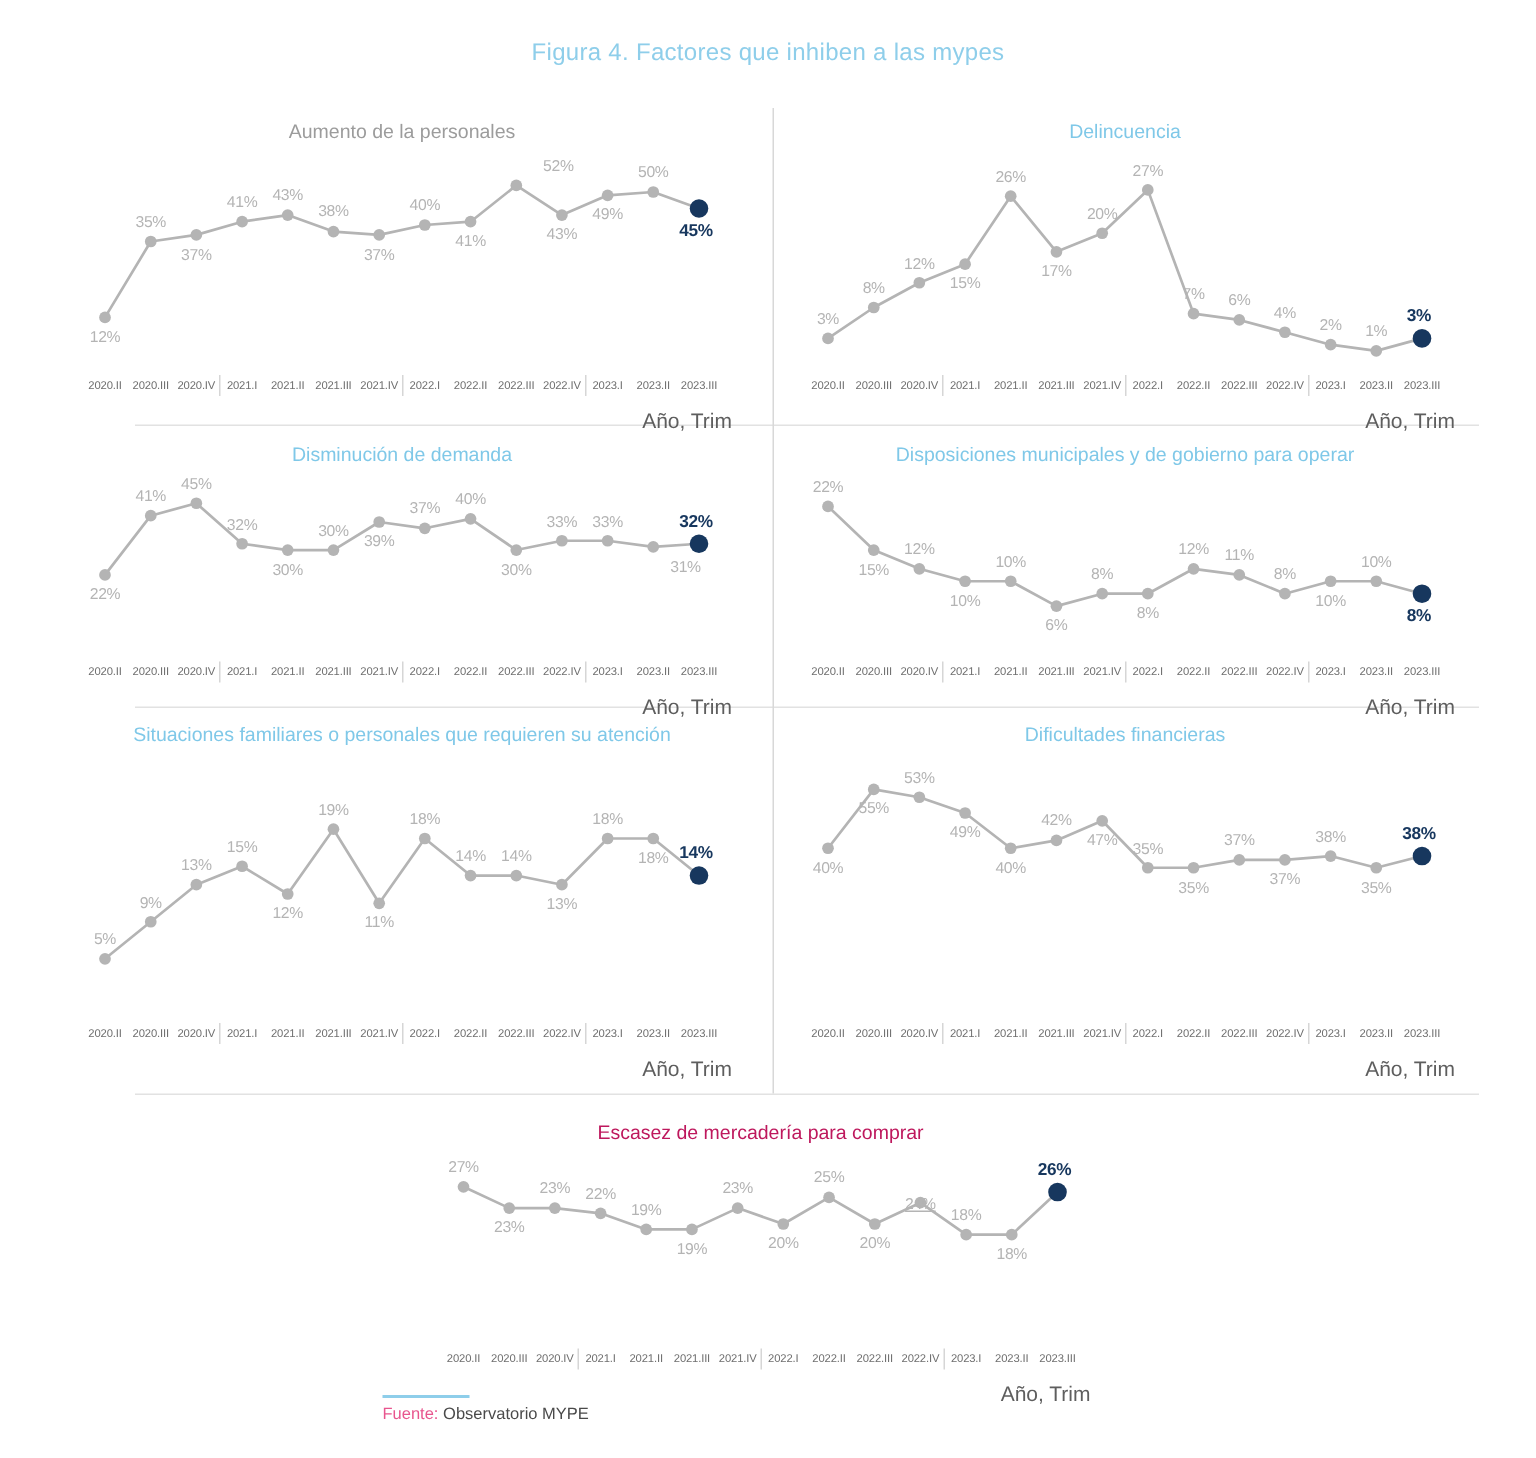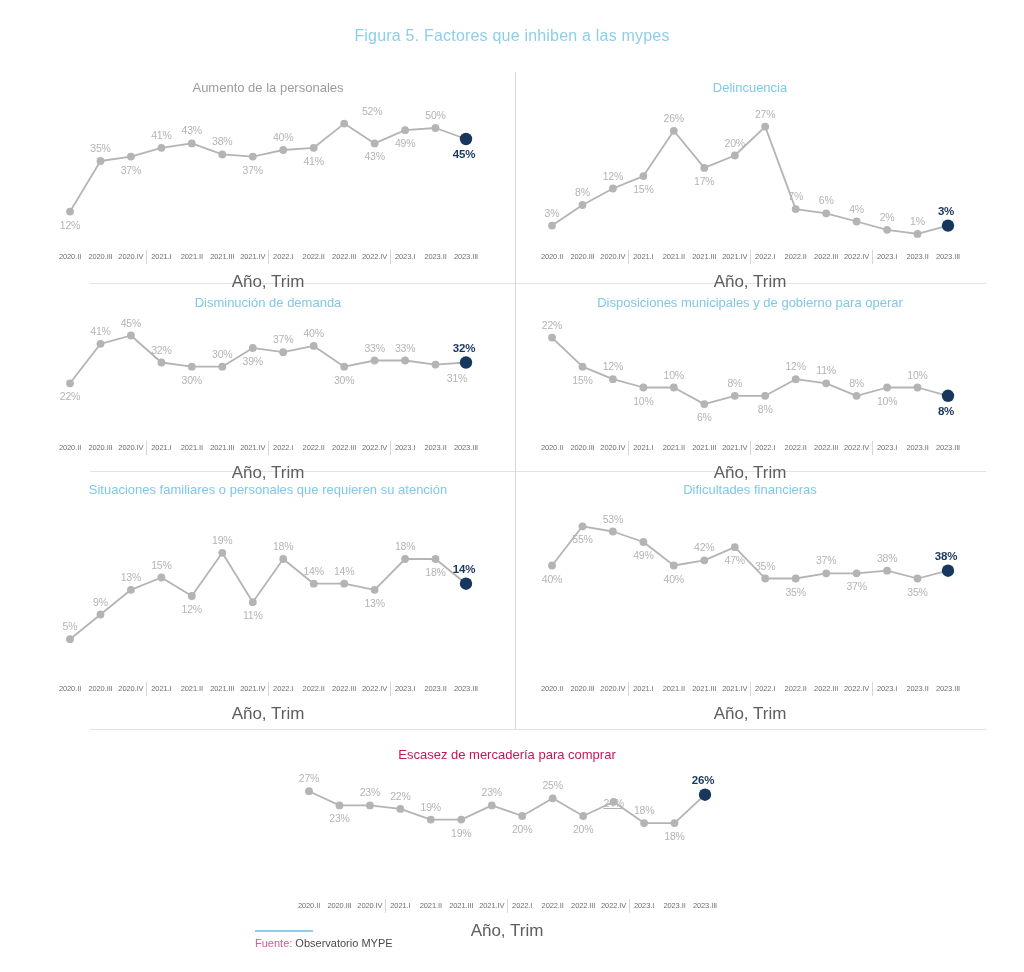--- a/index.html
+++ b/index.html
@@ -66,22 +66,22 @@
     letter-spacing: -0.1px;
   }
   .tick-sep {
     position: absolute;
     width: 1px;
     background: #D6D6D6;
   }
   .axis-title {
     position: absolute;
     left: 0; width: 100%;
-    text-align: center;
-    font-size: 17px;
+    text-align: right;
+    font-size: 14px;
     color: #5E5E5E;
   }
 
   .dlabel {
     position: absolute;
     font-size: 10.5px;
     color: #B4B4B4;
     white-space: nowrap;
     transform: translateX(-50%);
     letter-spacing: -0.2px;
@@ -100,21 +100,21 @@
   #source-rule {
     width: 58px; height: 2px; background: #8ECEEA;
     margin-bottom: 5px;
   }
   #source-text { font-size: 11px; color: #4A4A4A; white-space: nowrap; }
   #source-label { color: #E8558E; }
 </style>
 </head>
 <body>
 
-<div id="figure-title">Figura 5. Factores que inhiben a las mypes</div>
+<div id="figure-title">Figura 4. Factores que inhiben a las mypes</div>
 
 <div class="h-div" style="top:283px;"></div>
 <div class="h-div" style="top:471px;"></div>
 <div class="h-div" style="top:729px;"></div>
 <div class="v-div" style="height:657px;"></div>
 
 <div id="panels">
     <div class="panel" style="left: 48px; top: 80px; width: 440px;">
       <div class="panel-title gray" style="color: rgb(156, 156, 156);">Aumento de la personales</div>
       <div class="plot" style="top: 26px; width: 440px; height: 132px;">

